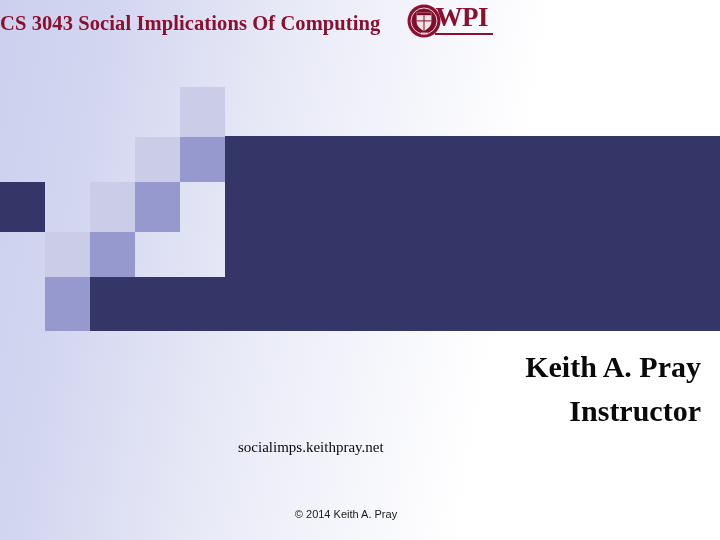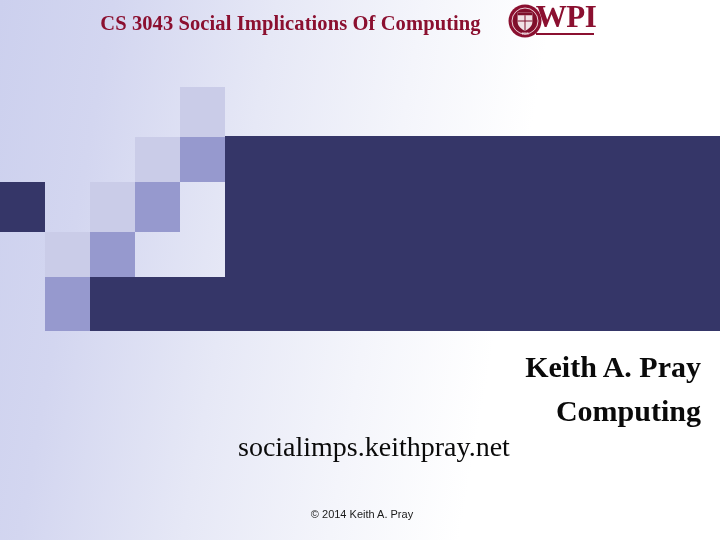--- a/index.html
+++ b/index.html
@@ -21,21 +21,21 @@
 
   
   #header {
     position: absolute;
     left: 0;
     top: 0;
     width: 720px;
     height: 44px;
     display: flex;
     align-items: center;
-    justify-content: center;
+    justify-content: flex-start;
     padding-right: 24px;
     box-sizing: border-box;
     z-index: 30;
   }
   #header-title {
     font-family: "Liberation Serif", serif;
     font-weight: bold;
     font-size: 20.5px;
     color: #8b1030;
     letter-spacing: 0.1px;
@@ -63,21 +63,21 @@
   #wpi-wordmark {
     position: absolute;
     left: 30px;
     top: 0px;
     width: 60px;
     height: 38px;
   }
   #wpi-text {
     font-family: "Liberation Serif", serif;
     font-weight: bold;
-    font-size: 31px;
+    font-size: 27px;
     color: #8b1030;
     line-height: 28px;
     letter-spacing: -0.5px;
   }
   #wpi-rule {
     width: 58px;
     height: 2px;
     background: #8b1030;
     margin-top: 2px;
   }
@@ -133,39 +133,38 @@
     color: #0a0a0a;
     white-space: nowrap;
   }
 
   
   #website {
     position: absolute;
     left: 238px;
     top: 434px;
     font-family: "Liberation Serif", serif;
-    font-size: 28px;
+    font-size: 15px;
     line-height: 26px;
     color: #0a0a0a;
     white-space: nowrap;
     z-index: 20;
   }
 
   
   #copyright {
     position: absolute;
     left: 0;
     top: 508px;
     width: 692px;
     text-align: center;
     font-family: "Liberation Sans", sans-serif;
     font-size: 11px;
     color: #1a1a1a;
     z-index: 20;
-    padding-left: 16px;
   }
 </style>
 </head>
 <body>
 
 <div id="slide">
 
   <div id="mosaic">
     <div class="band" style="left: 225px; top: 136px; width: 495px; height: 195px; background: rgb(53, 54, 104);"></div>
     <div class="band" style="left: 90px; top: 277px; width: 135px; height: 54px; background: rgb(53, 54, 104);"></div>
@@ -196,20 +195,20 @@
       <div id="wpi-wordmark">
         <div id="wpi-text">WPI</div>
         <div id="wpi-rule"></div>
       </div>
     </div>
   </div>
 
 
   <div id="byline">
     <div class="byline-line">Keith A. Pray</div>
-    <div class="byline-line">Computing</div>
+    <div class="byline-line">Instructor</div>
   </div>
 
   <div id="website">socialimps.keithpray.net</div>
 
   <div id="copyright">© 2014 Keith A. Pray</div>
 
 </div>
 
 </body></html>

